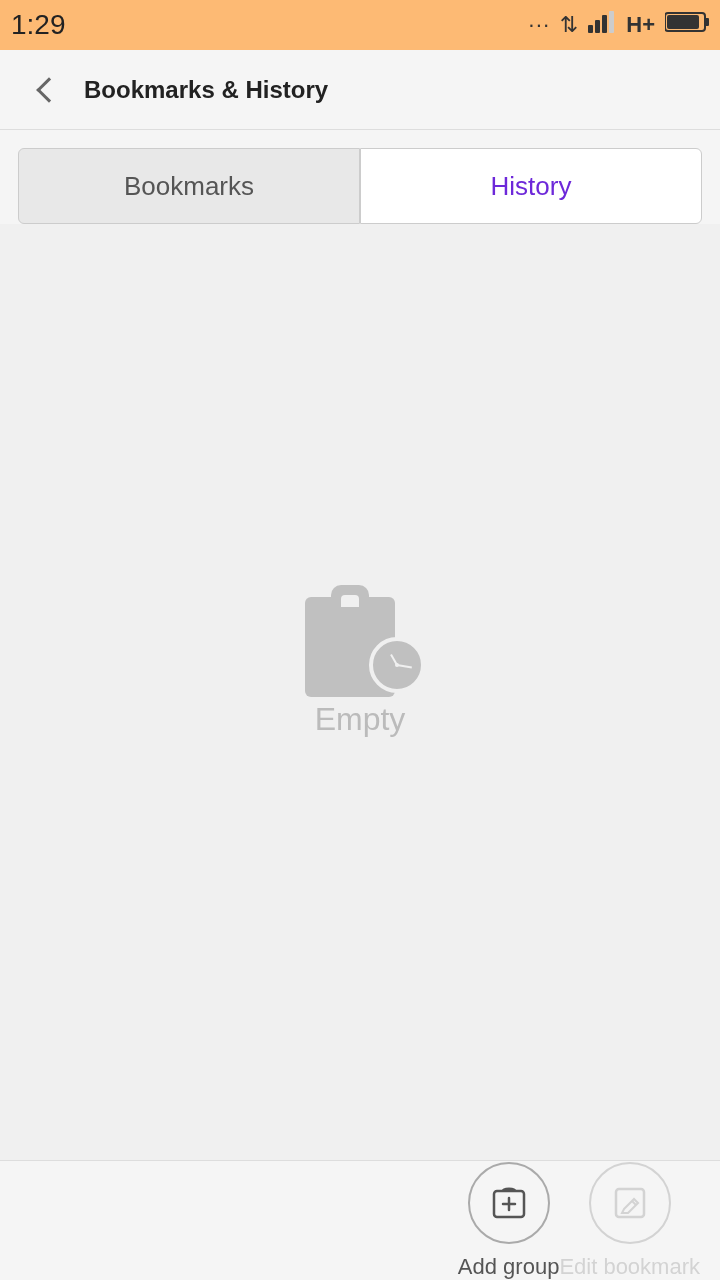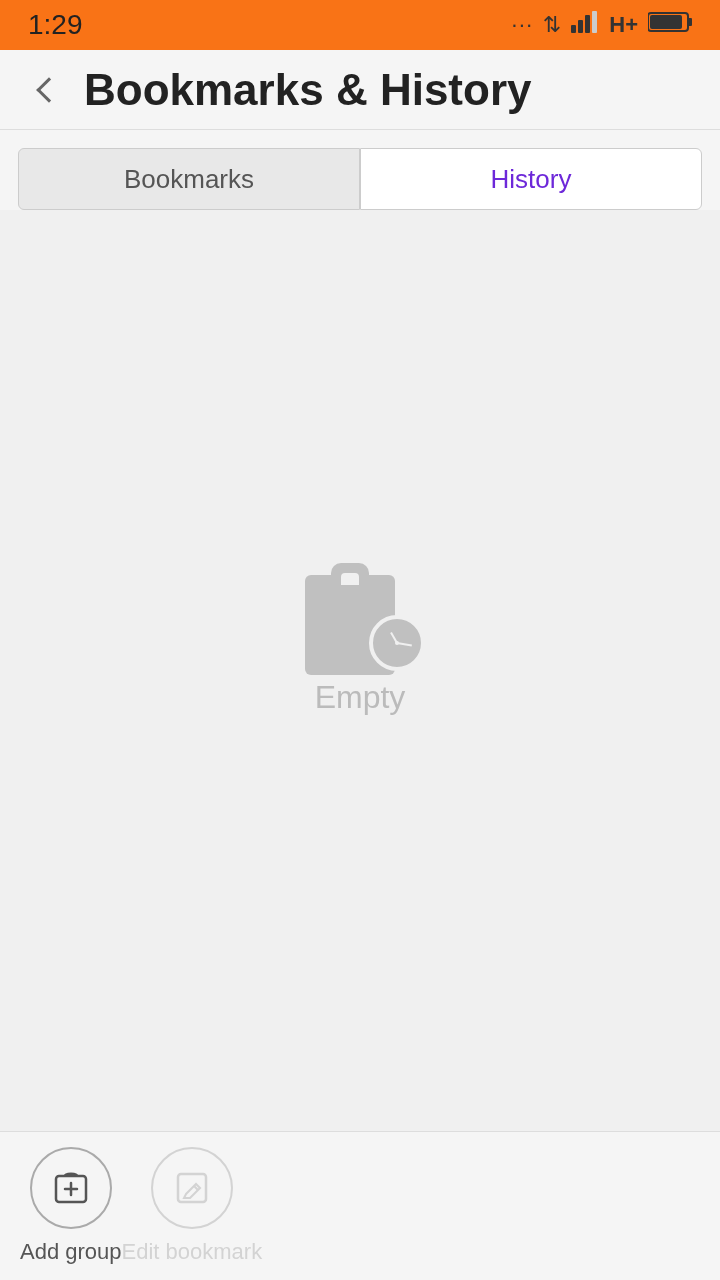--- a/index.html
+++ b/index.html
@@ -8,26 +8,26 @@
       width: 720px;
       min-height: 1280px;
       background: #f0f0f0;
       font-family: 'Helvetica Neue', Arial, sans-serif;
       display: flex;
       flex-direction: column;
     }
 
     
     .status-bar {
-      background: #f97316;
+      background: #fdba74;
       height: 50px;
       display: flex;
       align-items: center;
       justify-content: space-between;
-      padding: 0 28px;
+      padding: 0 11px;
     }
     .status-time {
       font-size: 28px;
       font-weight: 500;
       color: #222;
     }
     .status-icons {
       display: flex;
       align-items: center;
       gap: 10px;
@@ -56,35 +56,35 @@
     }
     .back-chevron {
       width: 18px;
       height: 18px;
       border-left: 3px solid #666;
       border-bottom: 3px solid #666;
       transform: rotate(45deg);
       margin-left: 6px;
     }
     .header-title {
-      font-size: 44px;
+      font-size: 24px;
       font-weight: 700;
       color: #222;
       margin-left: 16px;
     }
 
     
     .tabs {
       background: #f5f5f5;
       padding: 18px 18px 0 18px;
       display: flex;
     }
     .tab {
       flex: 1;
-      height: 62px;
+      height: 76px;
       display: flex;
       align-items: center;
       justify-content: center;
       font-size: 26px;
       color: #555;
       background: #e8e8e8;
       border: 1.5px solid #ccc;
       cursor: pointer;
     }
     .tab:first-child {
@@ -205,26 +205,26 @@
       border-radius: 50%;
     }
 
     .empty-label {
       font-size: 32px;
       color: #bbb;
     }
 
     
     .bottom-bar {
-      height: 149px;
+      height: 120px;
       background: #f5f5f5;
       border-top: 1px solid #ddd;
       display: flex;
       align-items: center;
-      justify-content: flex-start;
+      justify-content: flex-end;
       padding: 0 20px;
     }
     .bottom-action {
       display: flex;
       flex-direction: column;
       align-items: center;
       gap: 10px;
       cursor: pointer;
     }
     .bottom-action.disabled {

